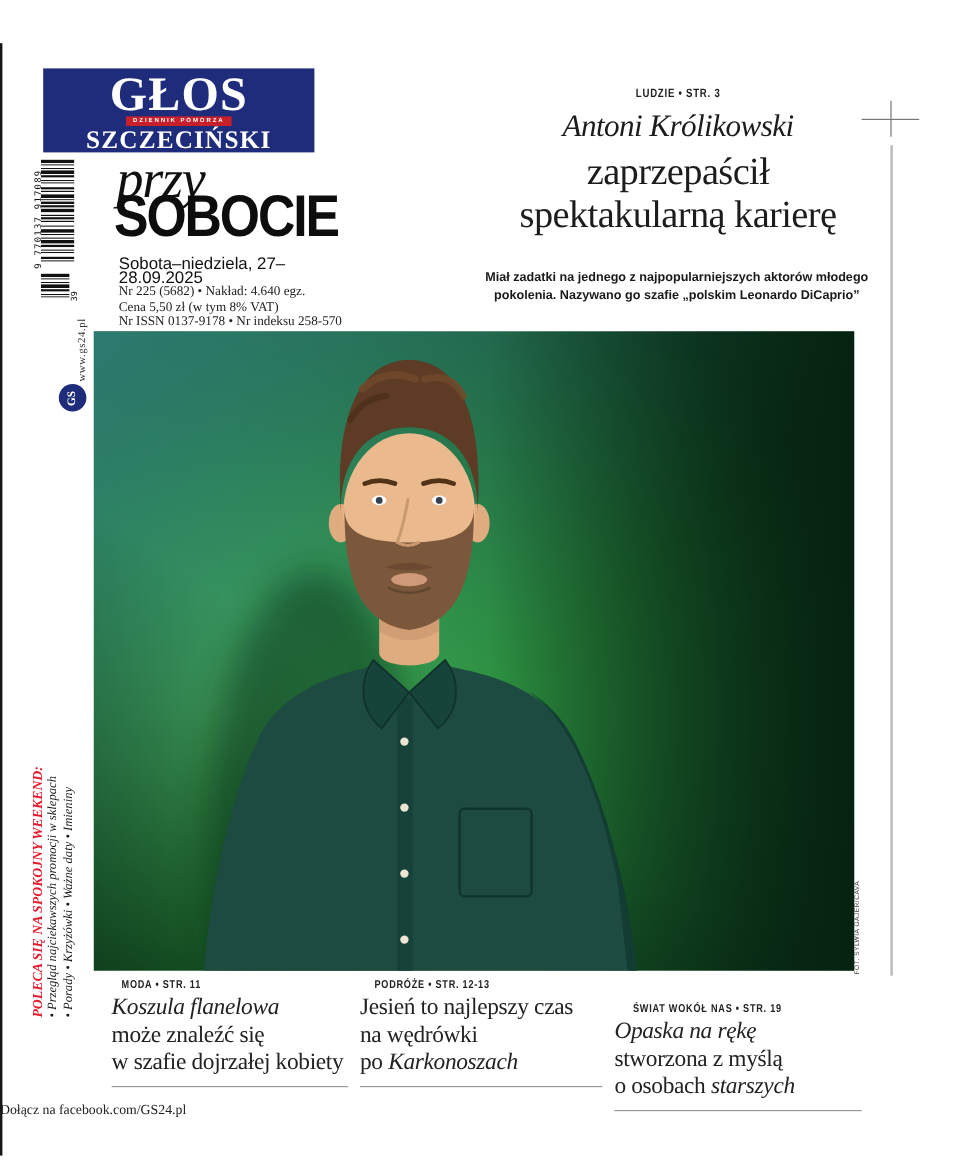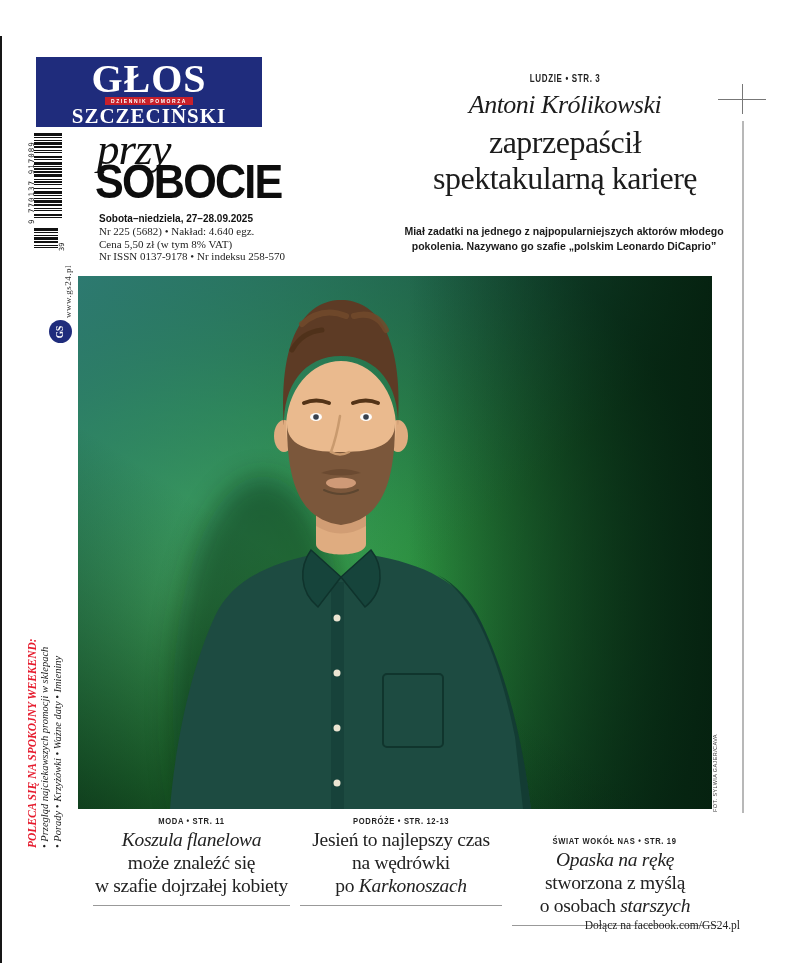--- a/index.html
+++ b/index.html
@@ -30,21 +30,21 @@
   .barcode-addon-num{font-family:"DejaVu Sans Mono",monospace;font-size:7px;color:#111;}
 
   
   .przy{left:97px;top:124px;font-family:"Liberation Serif",serif;font-style:italic;
     font-size:45px;line-height:50px;letter-spacing:-1px;color:#101010;}
   .sobocie{left:95px;top:155px;font-family:"Liberation Sans",sans-serif;font-weight:bold;
     font-size:49px;line-height:52px;letter-spacing:-2px;color:#0d0d0d;transform:scaleX(.88);transform-origin:0 0;}
 
   
   .issue{left:99px;top:213px;width:200px;}
-  .issue .d{font-family:"Liberation Sans",sans-serif;font-weight:bold;font-size:10px;line-height:12px;color:#111;}
+  .issue .d{font-family:"Liberation Sans",sans-serif;font-weight:normal;font-size:14px;line-height:12px;color:#111;}
   .issue .s{font-family:"Liberation Serif",serif;font-size:11px;line-height:12.5px;color:#222;}
 
   
   .kick{font-family:"Liberation Sans",sans-serif;font-weight:bold;font-size:10px;color:#222;}
   .kick>span{display:inline-block;transform:scaleX(.8);letter-spacing:.8px;}
 
   
   .lead-kicker{left:370px;top:73px;width:390px;text-align:center;}
   .lead-kicker>span{transform-origin:50% 50%;}
   .lead-headline{left:362px;top:86px;width:406px;text-align:center;color:#1c1c1c;}
@@ -66,31 +66,31 @@
   .promo{width:276px;}
   .promo .pt{font-family:"Liberation Serif",serif;font-weight:bold;font-style:italic;
     font-size:11.5px;line-height:13px;color:var(--railred,#e51b2d);}
   .promo .pl{font-family:"Liberation Serif",serif;font-style:italic;font-size:10.5px;line-height:12.5px;color:#1c1c1c;}
 
   
   .photo{left:78px;top:276px;width:634px;height:533px;}
   .credit{font-family:"Liberation Sans",sans-serif;font-size:5.5px;letter-spacing:.4px;color:#444;}
 
   
-  .teasers{left:93px;top:815px;width:625px;display:flex;text-align:center;}
+  .teasers{left:93px;top:815px;width:625px;display:flex;}
   .teaser{flex:0 0 auto;}
   .teaser:nth-child(1){width:197px;margin-right:10px;}
   .teaser:nth-child(2){width:202px;margin-right:10px;}
   .teaser:nth-child(3){width:206px;margin-top:20px;}
   .tkick{font-size:9.5px;margin-bottom:2px;}
   .thead{font-family:"Liberation Serif",serif;font-size:19.5px;line-height:23px;letter-spacing:-.3px;color:#222;}
   .trule{border-bottom:1.5px solid #999;margin-top:8px;width:100%;}
 
   
-  .footer{left:0;top:919px;width:740px;text-align:right;font-family:"Liberation Serif",serif;font-size:11.5px;color:#222;}
+  .footer{left:0;top:919px;width:740px;text-align:left;font-family:"Liberation Serif",serif;font-size:11.5px;color:#222;}
 </style>
 </head>
 <body>
 
 <div class="page">
 
   <div class="abs trim"></div>
 
   <div class="abs logo-box">
     <div class="logo-title">GŁOS</div>

